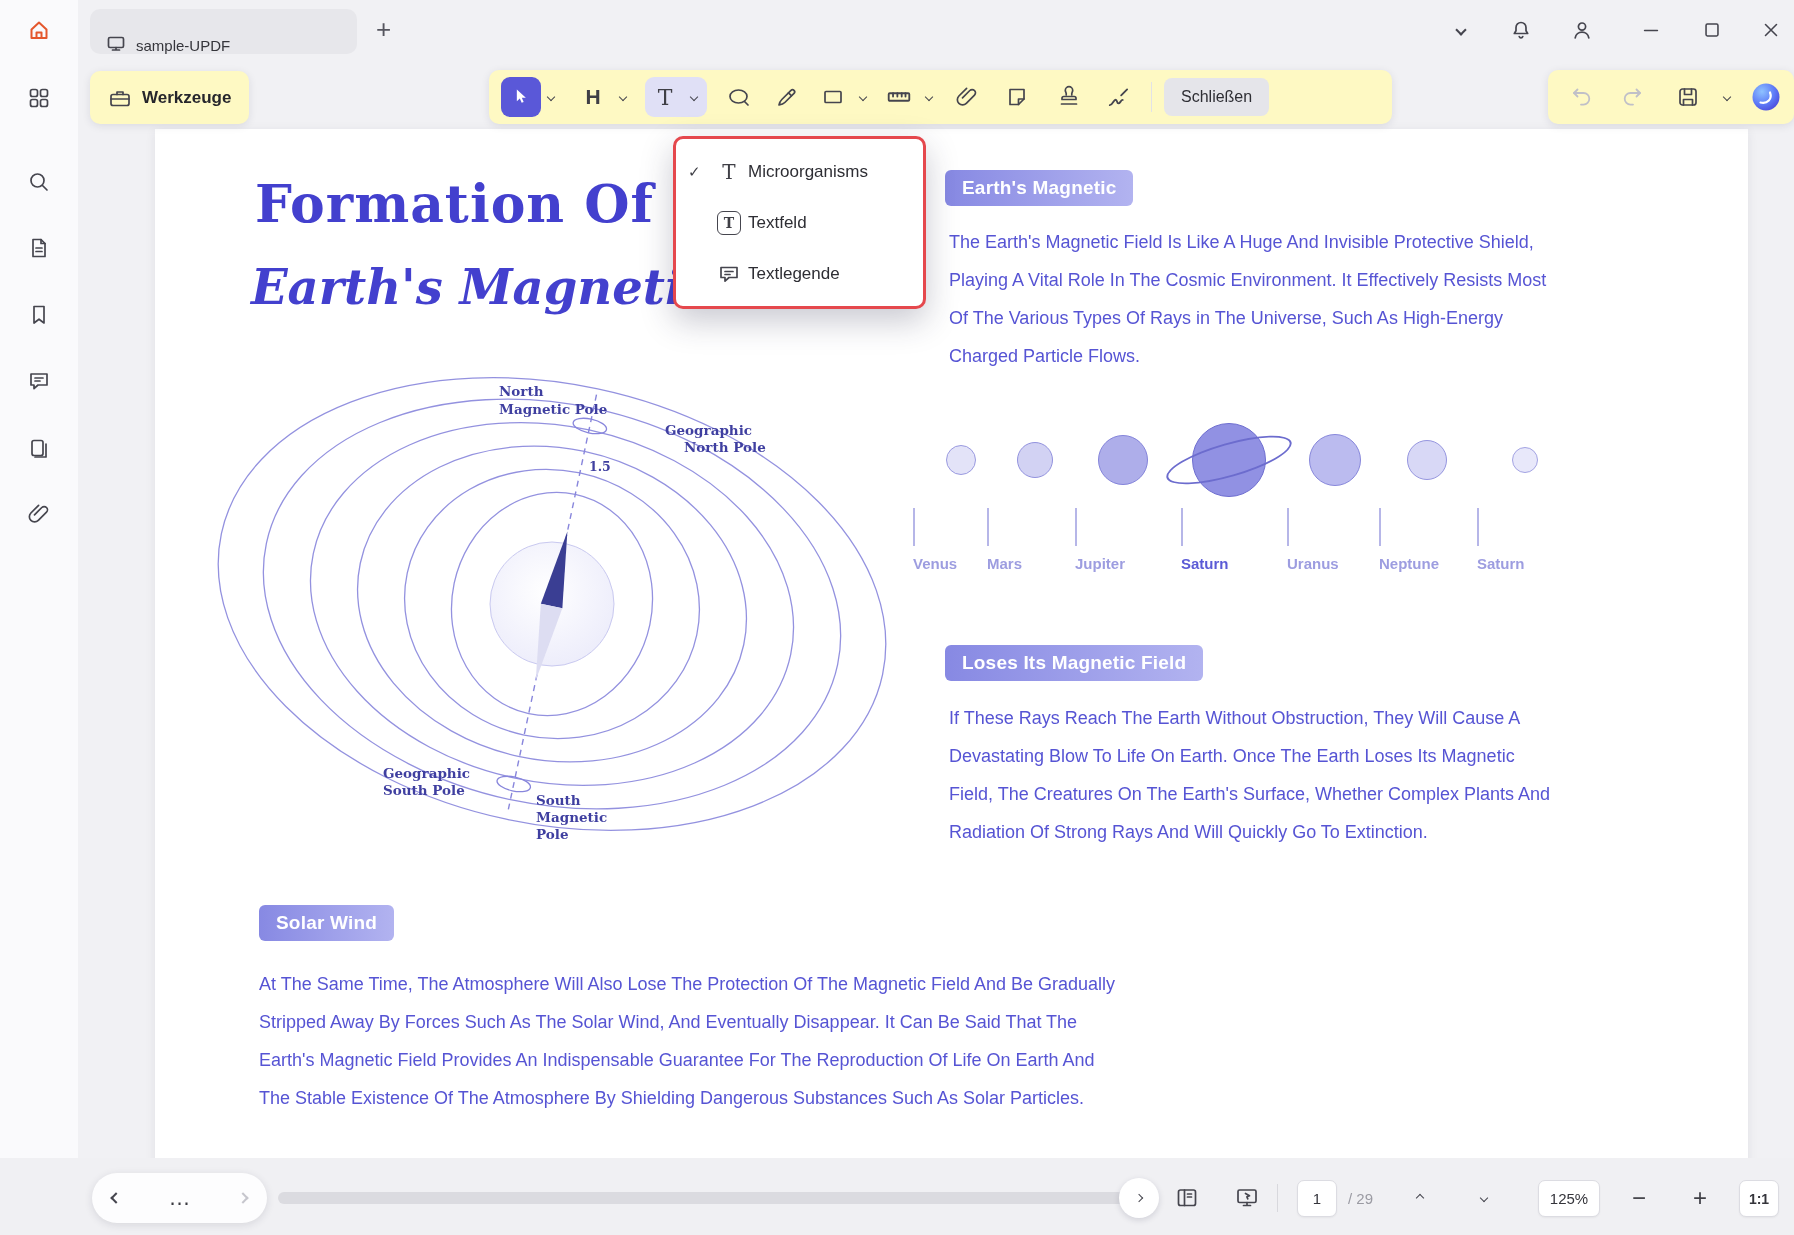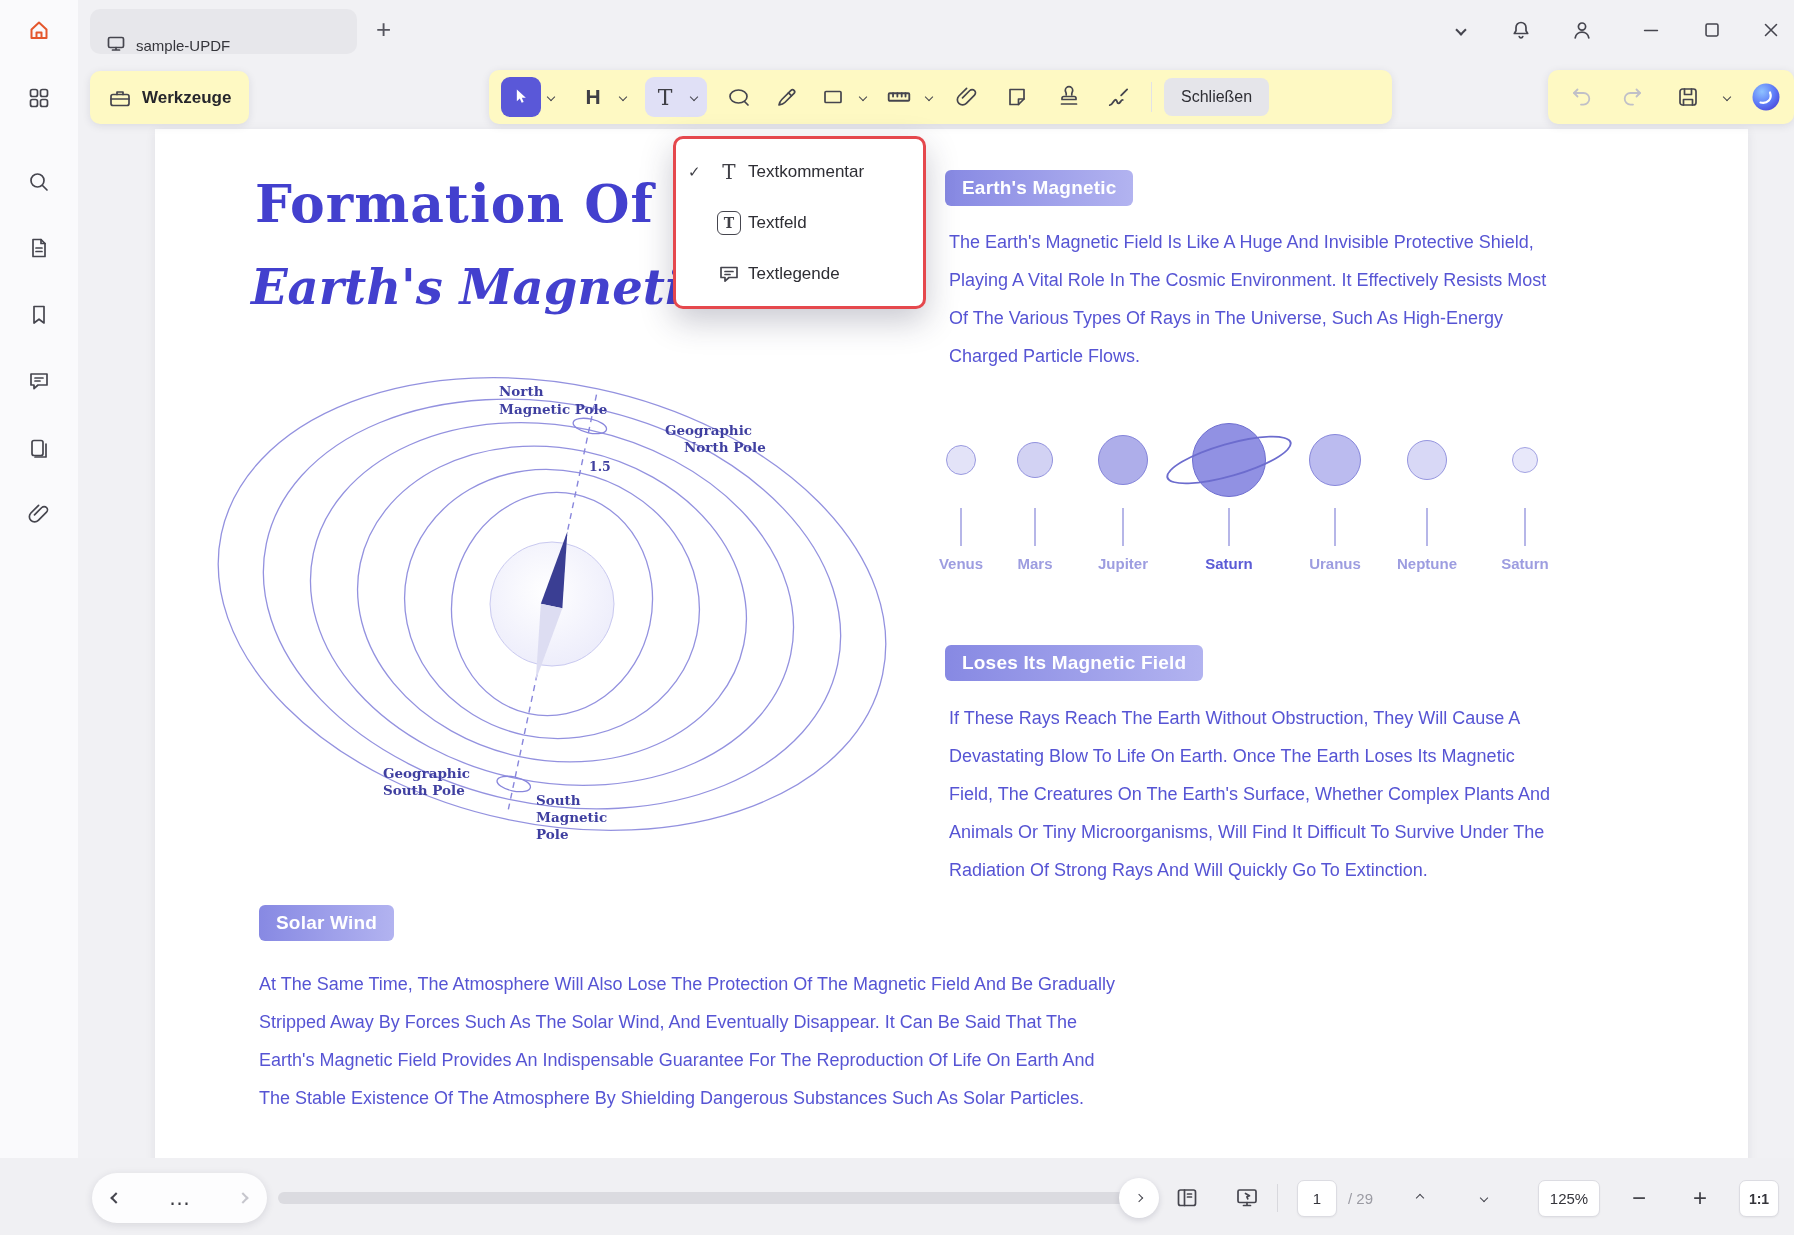--- a/index.html
+++ b/index.html
@@ -37,21 +37,21 @@
   .mi .ck{width:22px;font-size:15px;color:#3F3F46}
   .mi .mic{width:38px;display:flex;align-items:center;justify-content:center}
   .tbox{width:24px;height:24px;border:1.7px solid #45454E;border-radius:6px;display:flex;align-items:center;justify-content:center;font-size:14px;font-weight:700}
   
   .page{left:155px;top:129px;width:1593px;height:1106px;background:#fff;box-shadow:0 2px 10px rgba(40,40,70,.08)}
   .doc-title{font-family:"DejaVu Serif",serif;font-weight:700;font-size:52px;color:#4340CE;letter-spacing:1px;white-space:nowrap}
   .doc-sub{font-family:"DejaVu Serif",serif;font-style:italic;font-weight:700;font-size:48px;color:#4340CE;white-space:nowrap}
   .badge{display:inline-block;color:#fff;font-weight:700;font-size:19px;padding:7px 17px;border-radius:6px;background:linear-gradient(90deg,#8789E3,#B2B3F0);letter-spacing:.2px;white-space:nowrap}
   .plines div{color:#5654D4;font-size:18px;line-height:38px;white-space:nowrap}
   
-  .planet{position:absolute;top:0;width:96px;display:flex;flex-direction:column;align-items:center}
+  .planet{position:absolute;top:0;width:96px;display:flex;flex-direction:column;}
   .pcw{height:96px;display:flex;align-items:center;justify-content:center}
   .pc{border-radius:50%;position:relative}
   .stem{width:1.5px;height:38px;background:#B6B6E8}
   .plabel{margin-top:9px;font-size:15px;color:#9D9DE0;font-weight:600;white-space:nowrap}
   .venus .pc{width:30px;height:30px;background:#E3E3F8;border:1.5px solid #9A9AE0}
   .mars .pc{width:36px;height:36px;background:#D2D2F3;border:1.5px solid #9292DE}
   .jupiter .pc{width:50px;height:50px;background:#AEAEEA;border:1.5px solid #8484DA}
   .saturn .pc{width:74px;height:74px;background:#9191E3;border:1.5px solid #6E6ED0}
   .saturn .ring{position:absolute;left:50%;top:50%;width:130px;height:34px;border:2px solid #6C6CCE;border-radius:50%;transform:translate(-50%,-50%) rotate(-16deg)}
   .uranus .pc{width:52px;height:52px;background:#BBBBEF;border:1.5px solid #8787DB}
@@ -173,21 +173,20 @@
         <div class="stem"></div>
         <div class="plabel">Saturn</div>
       </div>
     </div>
 
     <div class="abs badge" style="left:790px;top:516px">Loses Its Magnetic Field</div>
     <div class="abs plines" style="left:794px;top:570px">
       <div>If These Rays Reach The Earth Without Obstruction, They Will Cause A</div>
       <div>Devastating Blow To Life On Earth. Once The Earth Loses Its Magnetic</div>
       <div>Field, The Creatures On The Earth's Surface, Whether Complex Plants And</div>
-      <div>Animals Or Tiny Microorganisms, Will Find It Difficult To Survive Under The</div>
       <div>Radiation Of Strong Rays And Will Quickly Go To Extinction.</div>
     </div>
 
     <div class="abs badge" style="left:104px;top:776px">Solar Wind</div>
     <div class="abs plines" style="left:104px;top:836px">
       <div>At The Same Time, The Atmosphere Will Also Lose The Protection Of The Magnetic Field And Be Gradually</div>
       <div>Stripped Away By Forces Such As The Solar Wind, And Eventually Disappear. It Can Be Said That The</div>
       <div>Earth's Magnetic Field Provides An Indispensable Guarantee For The Reproduction Of Life On Earth And</div>
       <div>The Stable Existence Of The Atmosphere By Shielding Dangerous Substances Such As Solar Particles.</div>
     </div>
@@ -423,21 +422,21 @@
       </svg>
     </div>
   </div>
 
   <div class="abs menu">
     <div class="mi">
       <span class="ck">✓</span>
       <span class="mic">
           <span class="serifT" style="font-size:20px">T</span>
         </span>
-      <span>Textkommentar</span>
+      <span>Microorganisms</span>
     </div>
     <div class="mi">
       <span class="ck"></span>
       <span class="mic">
           <span class="tbox serifT">T</span>
         </span>
       <span>Textfeld</span>
     </div>
     <div class="mi">
       <span class="ck"></span>

